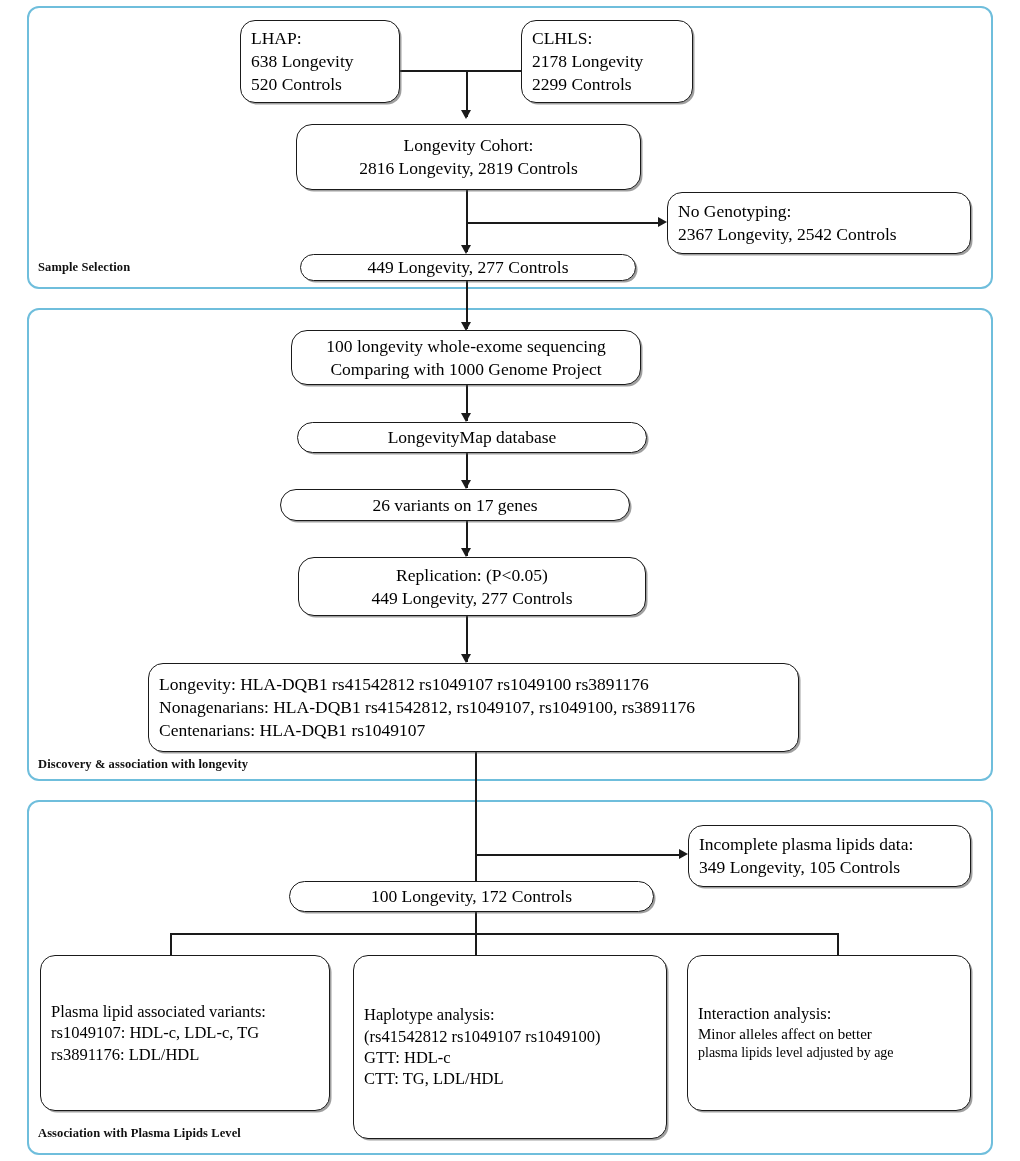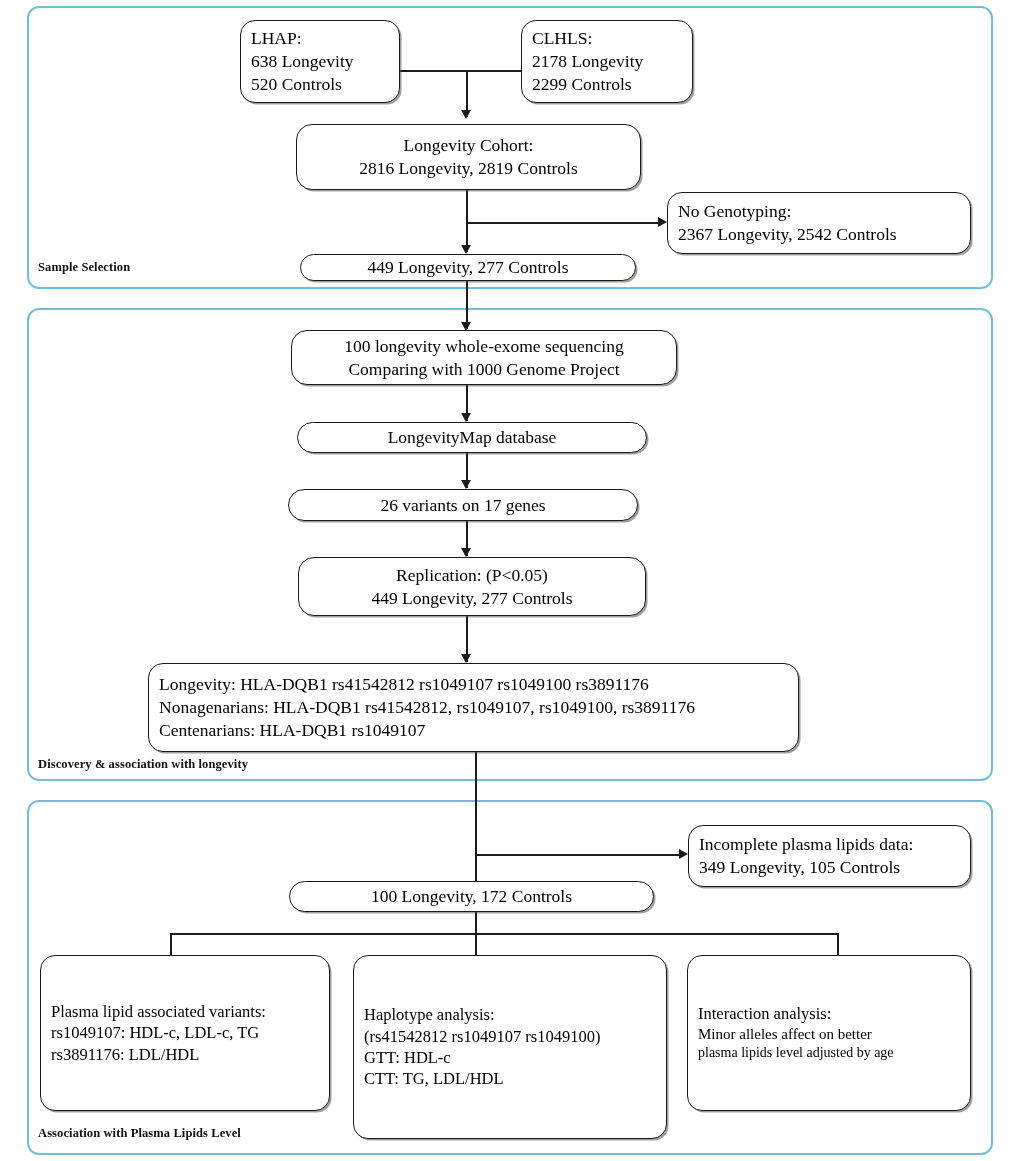--- a/index.html
+++ b/index.html
@@ -153,30 +153,30 @@
 
   <div class="node left" style="left:667px; top:192px; width:304px; height:62px;">
     <div class="ln">No Genotyping:</div>
     <div class="ln">2367 Longevity, 2542 Controls</div>
   </div>
 
   <div class="node center pill" style="left:300px; top:254px; width:336px; height:27px;">
     <div class="ln">449 Longevity, 277 Controls</div>
   </div>
 
-  <div class="node center" style="left:291px; top:330px; width:386px; height:55px;align-items:center;">
+  <div class="node center" style="left:291px; top:330px; width:350px; height:55px;align-items:center;">
     <div class="ln">100 longevity whole-exome sequencing</div>
     <div class="ln">Comparing with 1000 Genome Project</div>
   </div>
 
   <div class="node center pill" style="left:297px; top:422px; width:350px; height:31px;">
     <div class="ln">LongevityMap database</div>
   </div>
 
-  <div class="node center pill" style="left:288px; top:489px; width:350px; height:32px;">
+  <div class="node center pill" style="left:280px; top:489px; width:350px; height:32px;">
     <div class="ln">26 variants on 17 genes</div>
   </div>
 
   <div class="node center" style="left:298px; top:557px; width:348px; height:59px;">
     <div class="ln">Replication: (P&lt;0.05)</div>
     <div class="ln">449 Longevity, 277 Controls</div>
   </div>
 
   <div class="node left" style="left:148px; top:663px; width:651px; height:89px;">
     <div class="ln">Longevity: HLA-DQB1 rs41542812 rs1049107 rs1049100 rs3891176</div>

